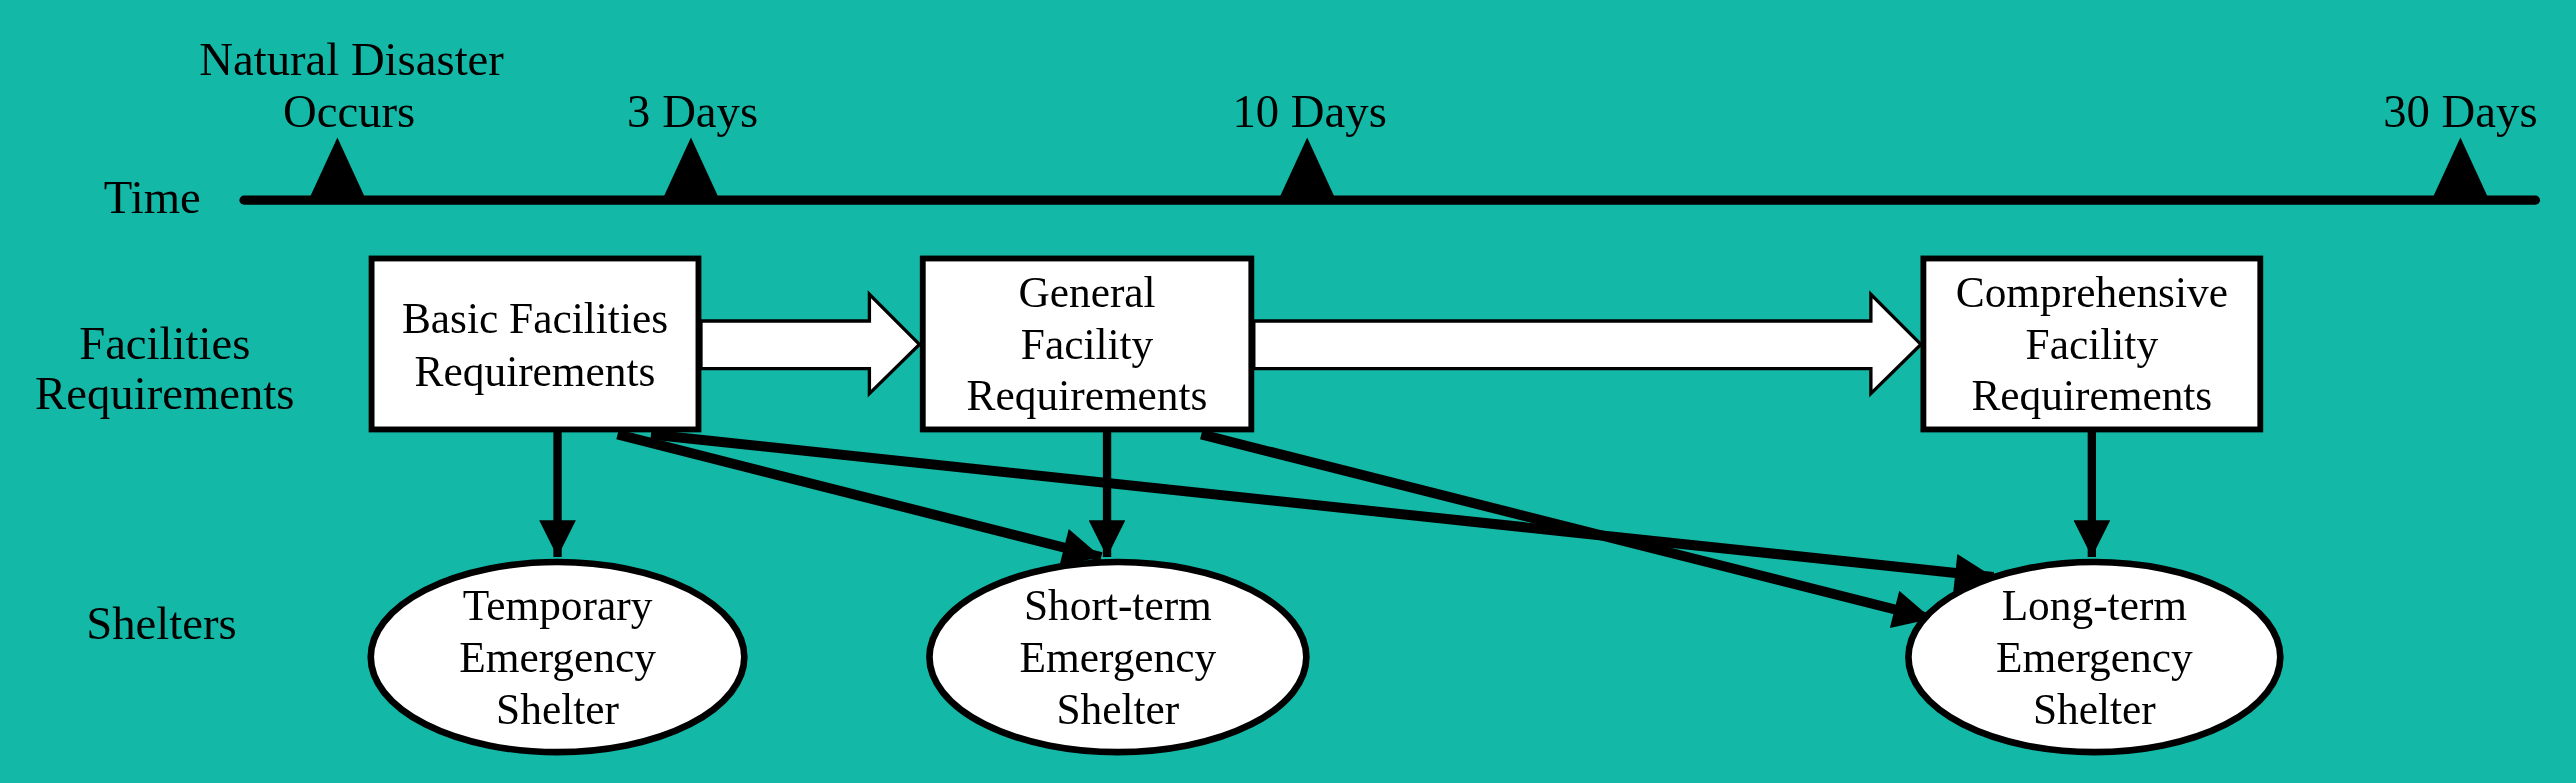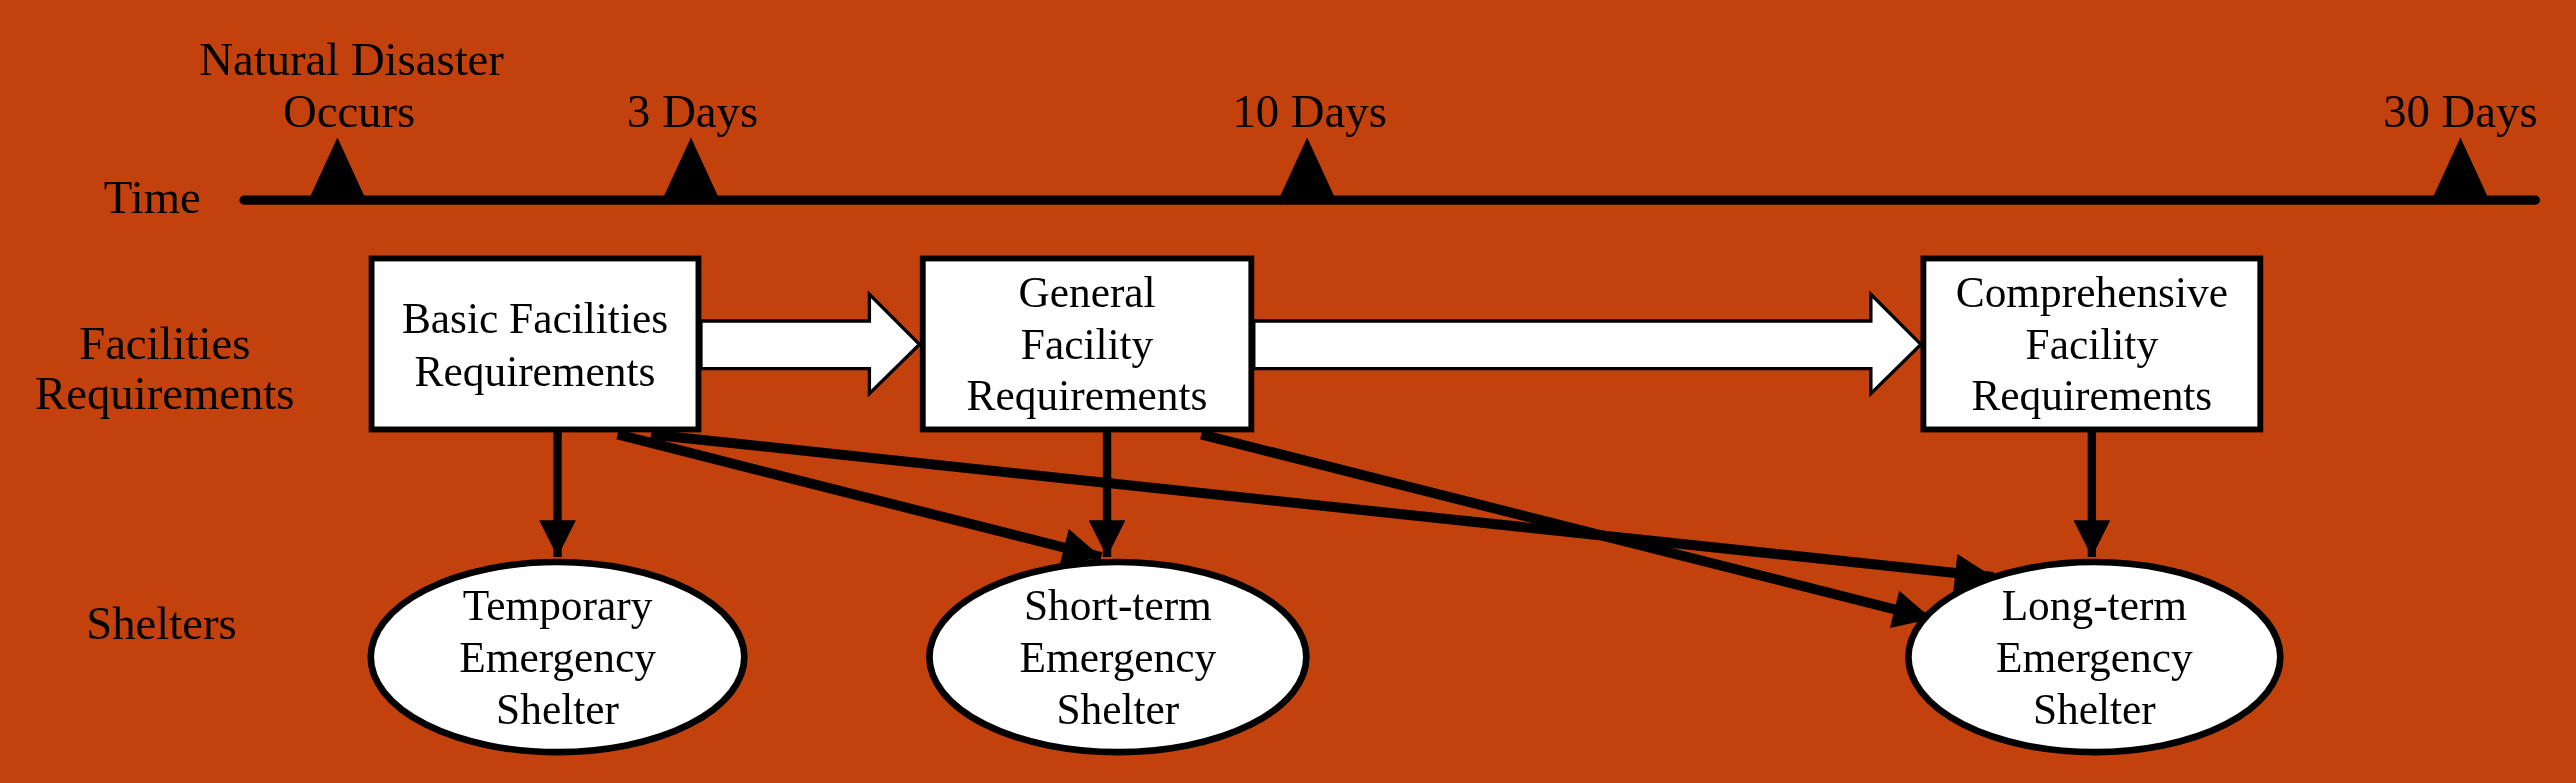--- a/index.html
+++ b/index.html
@@ -4,21 +4,21 @@
 <style>
   html, body {
     margin: 0;
     padding: 0;
     background: #ffffff;
   }
   .figure-wrap {
     position: relative;
     width: 2576px;
     height: 783px;
-    background: #c2410c;
+    background: #14b8a6;
     font-family: "Liberation Serif", "DejaVu Serif", serif;
   }
   svg { display: block; }
   text {
     font-family: "Liberation Serif", "DejaVu Serif", serif;
     fill: #000000;
   }
   .t-label   { font-size: 56px; }
   .node-text { font-size: 52px; }
 </style>

